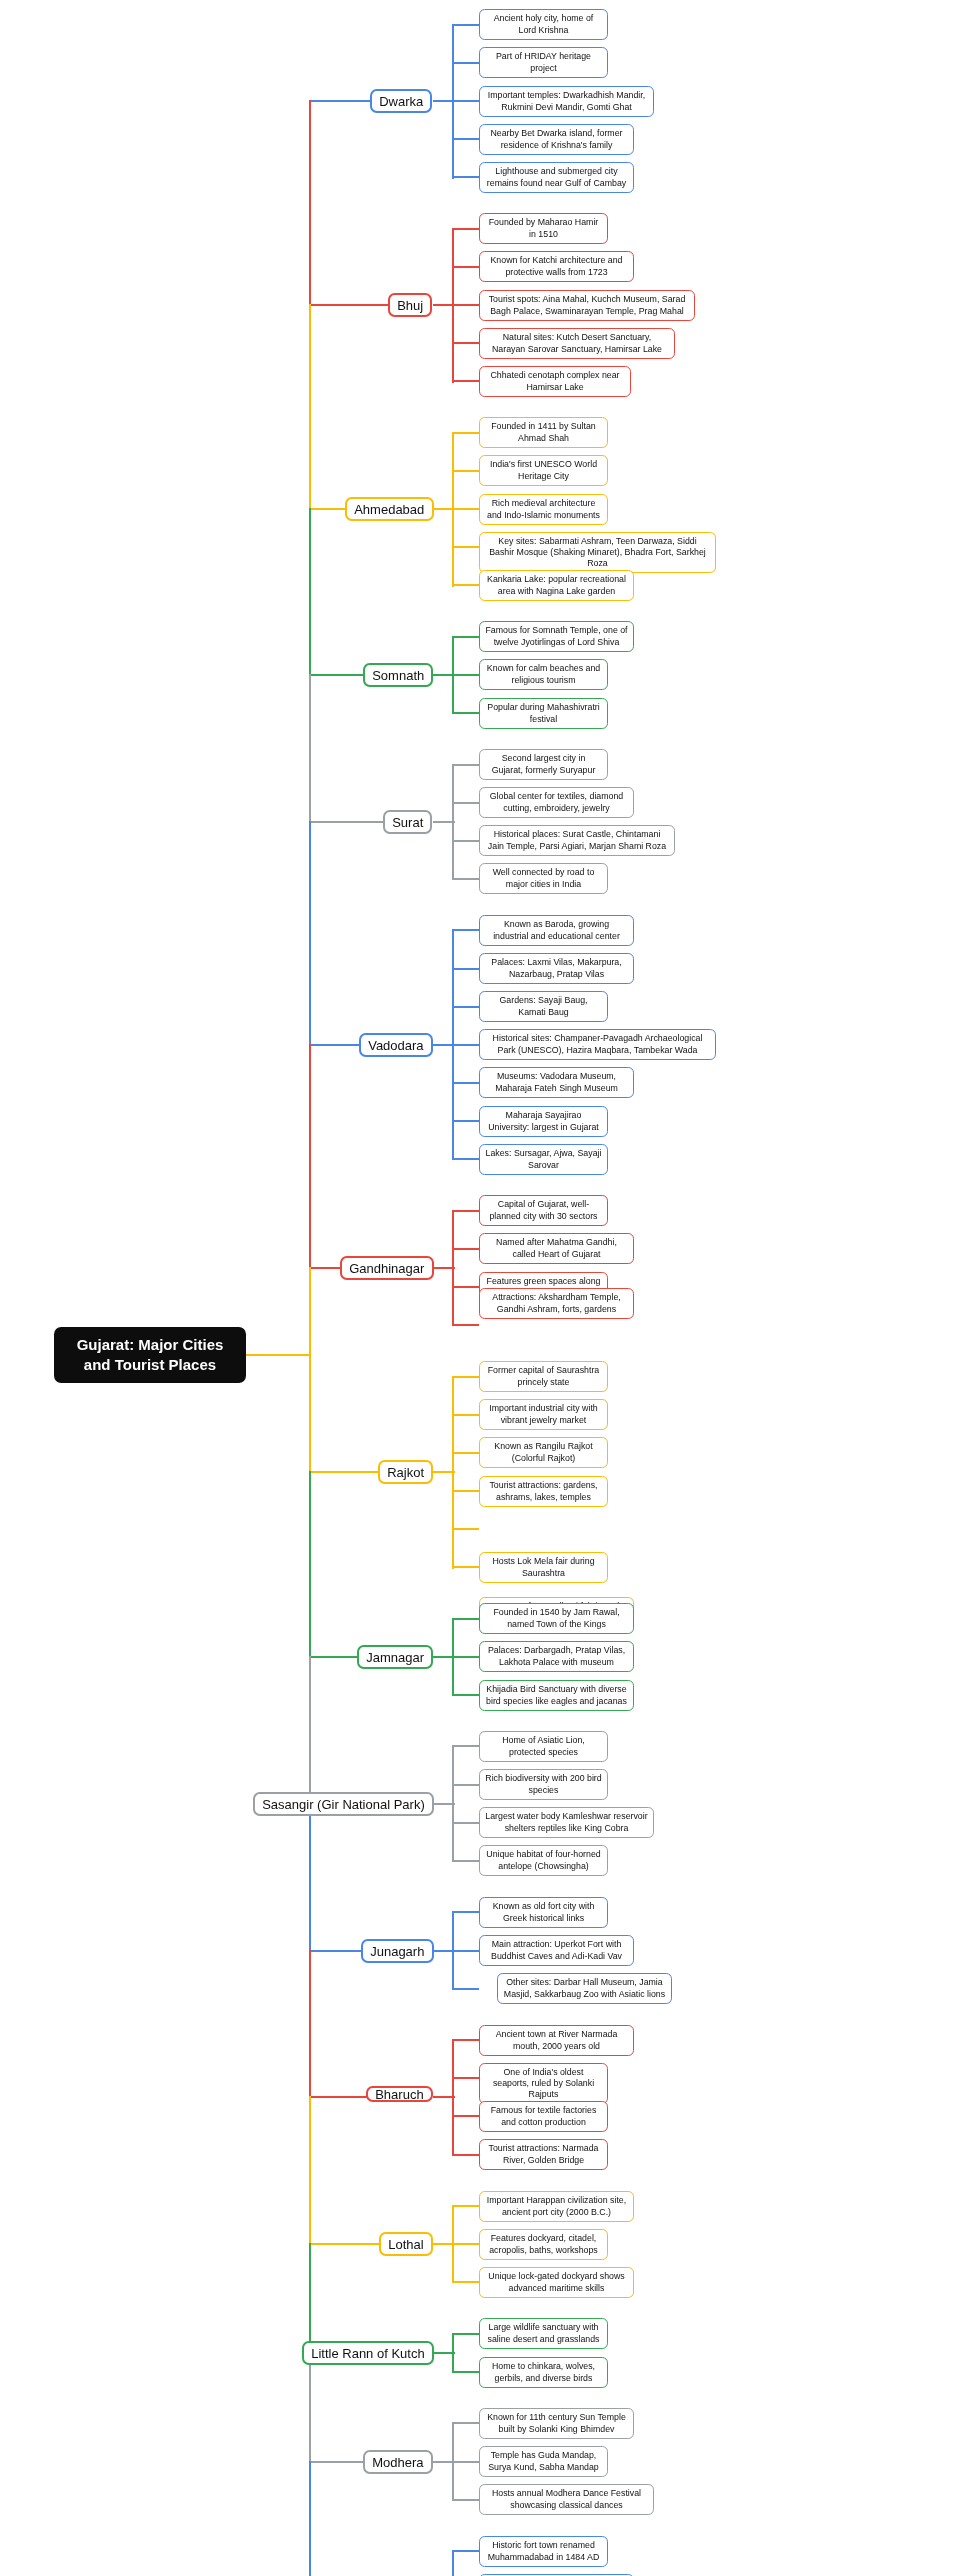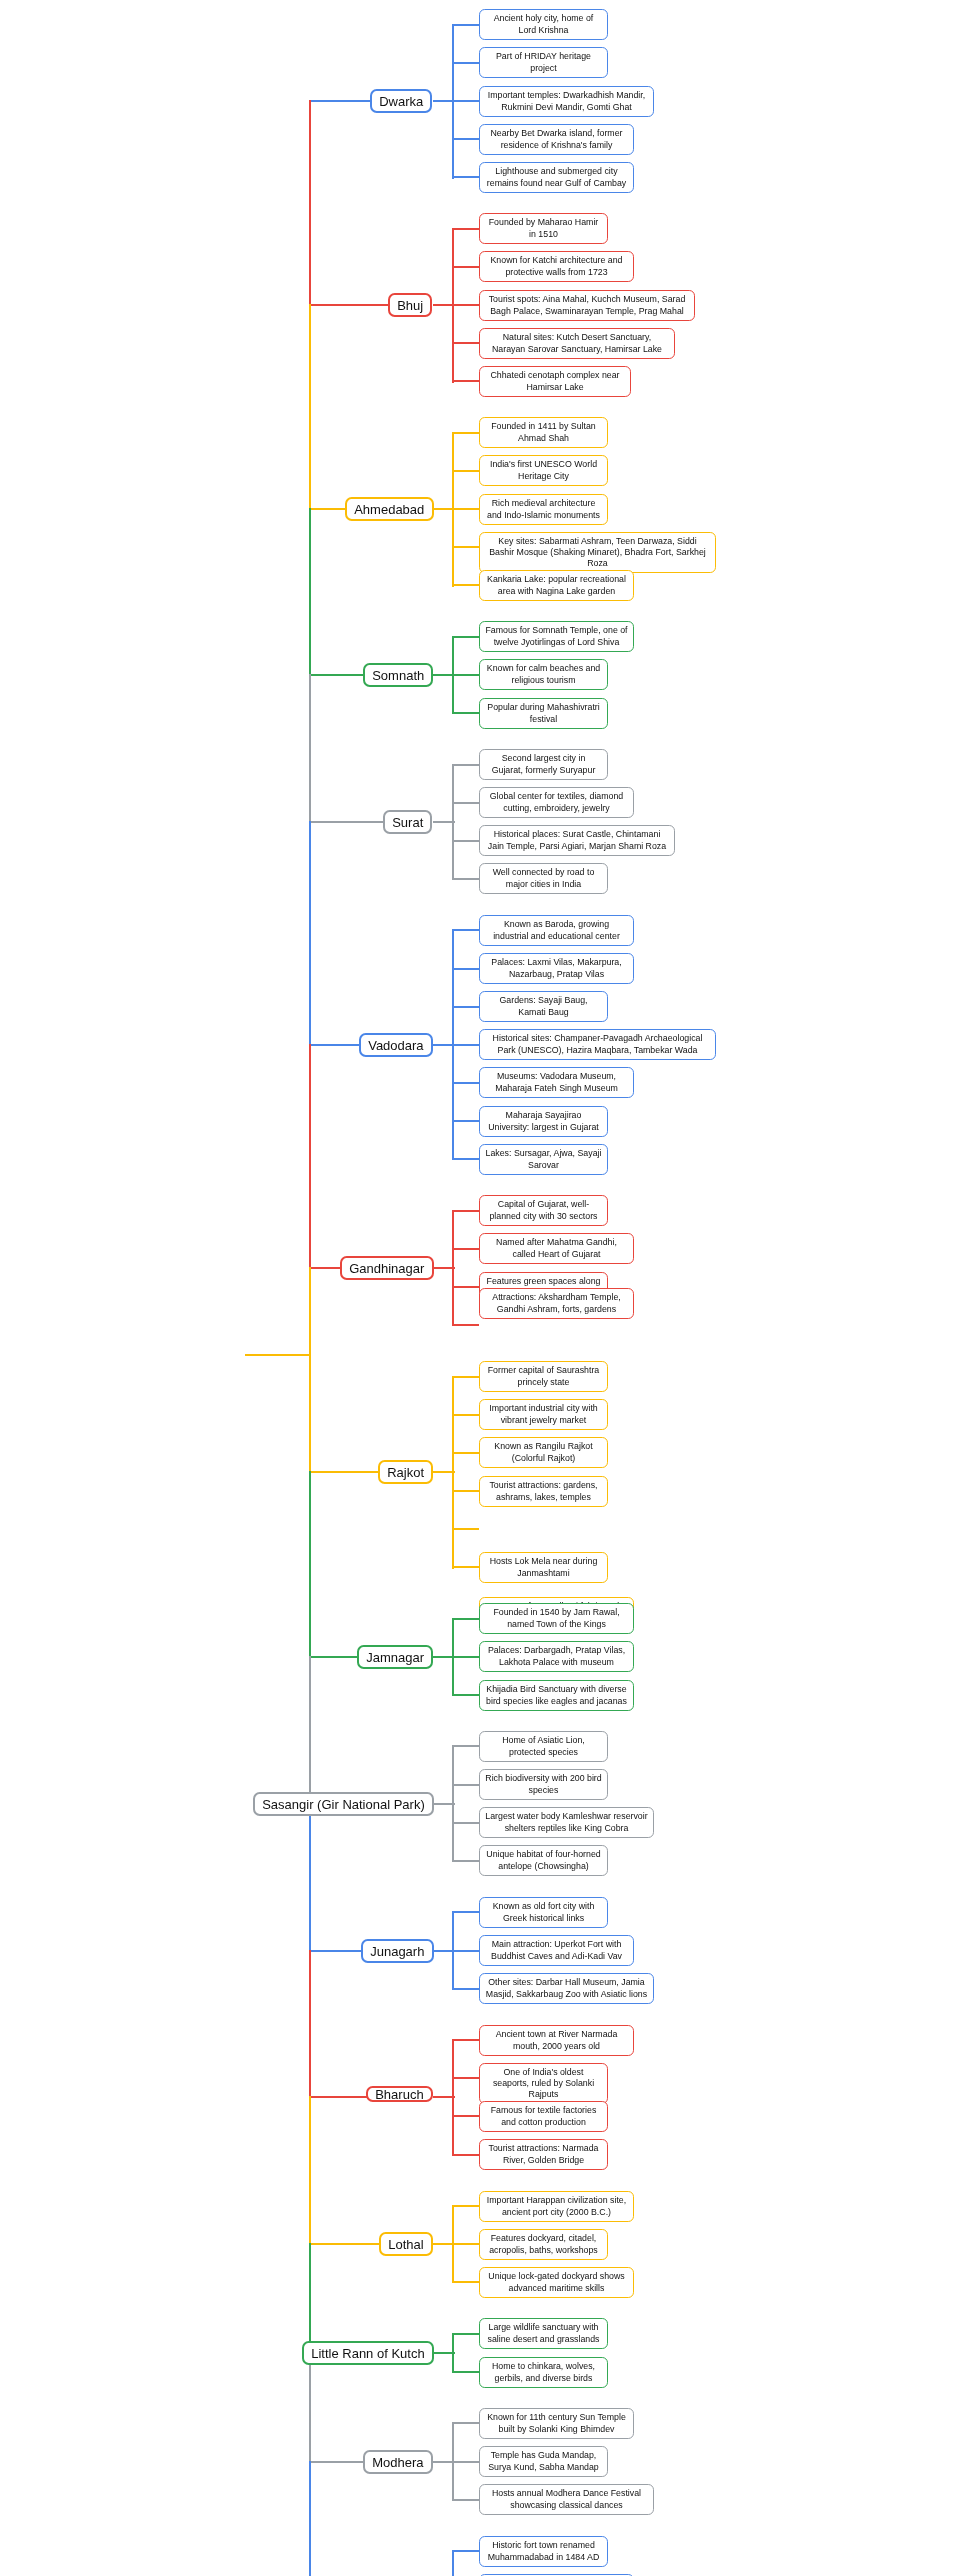--- a/index.html
+++ b/index.html
@@ -161,21 +161,21 @@
     <div class="leaf-node" style="border-color: rgb(251, 188, 4); left: 479px; top: 1361px; width: 129px; min-height: 31px;">Former capital of Saurashtra princely state</div>
     <div class="conn" style="left: 452px; top: 1376px; width: 27px; height: 2.1px; background: rgb(251, 188, 4);"></div>
     <div class="leaf-node" style="border-color: rgb(251, 188, 4); left: 479px; top: 1399px; width: 129px; min-height: 31px;">Important industrial city with vibrant jewelry market</div>
     <div class="conn" style="left: 452px; top: 1414px; width: 27px; height: 2.1px; background: rgb(251, 188, 4);"></div>
     <div class="leaf-node" style="border-color: rgb(251, 188, 4); left: 479px; top: 1437px; width: 129px; min-height: 31px;">Known as Rangilu Rajkot (Colorful Rajkot)</div>
     <div class="conn" style="left: 452px; top: 1452px; width: 27px; height: 2.1px; background: rgb(251, 188, 4);"></div>
     <div class="leaf-node" style="border-color: rgb(251, 188, 4); left: 479px; top: 1476px; width: 129px; min-height: 31px;">Tourist attractions: gardens, ashrams, lakes, temples</div>
     <div class="conn" style="left: 452px; top: 1490px; width: 27px; height: 2.1px; background: rgb(251, 188, 4);"></div>
     <div class="leaf-node" style="border-color: rgb(251, 188, 4); left: 479px; top: 1597px; width: 155px; min-height: 31px;">Famous for Bandhani fabric and Navratri Garbaa Raas dance</div>
     <div class="conn" style="left: 452px; top: 1528px; width: 27px; height: 2.1px; background: rgb(251, 188, 4);"></div>
-    <div class="leaf-node" style="border-color: rgb(251, 188, 4); left: 479px; top: 1552px; width: 129px; min-height: 31px;">Hosts Lok Mela near during Janmashtami</div>
+    <div class="leaf-node" style="border-color: rgb(251, 188, 4); left: 479px; top: 1552px; width: 129px; min-height: 31px;">Hosts Lok Mela fair during Saurashtra</div>
     <div class="conn" style="left: 452px; top: 1566px; width: 27px; height: 2.1px; background: rgb(251, 188, 4);"></div>
     <div class="conn" style="left: 452px; top: 1376px; width: 2.1px; height: 193px; background: rgb(251, 188, 4);"></div>
     <div class="conn" style="left: 433px; top: 1471px; width: 21.6px; height: 2.1px; background: rgb(251, 188, 4);"></div>
     <div class="conn" style="left: 309px; top: 1471px; width: 70px; height: 2.1px; background: rgb(251, 188, 4);"></div>
     <div class="city-node" style="border-color: rgb(52, 168, 83); height: 24px; left: 357px; top: 1645px;">Jamnagar</div>
     <div class="leaf-node" style="border-color: rgb(52, 168, 83); left: 479px; top: 1603px; width: 155px; min-height: 31px;">Founded in 1540 by Jam Rawal, named Town of the Kings</div>
     <div class="conn" style="left: 452px; top: 1618px; width: 27px; height: 2.1px; background: rgb(52, 168, 83);"></div>
     <div class="leaf-node" style="border-color: rgb(52, 168, 83); left: 479px; top: 1641px; width: 155px; min-height: 31px;">Palaces: Darbargadh, Pratap Vilas, Lakhota Palace with museum</div>
     <div class="conn" style="left: 452px; top: 1656px; width: 27px; height: 2.1px; background: rgb(52, 168, 83);"></div>
     <div class="leaf-node" style="border-color: rgb(52, 168, 83); left: 479px; top: 1680px; width: 155px; min-height: 31px;">Khijadia Bird Sanctuary with diverse bird species like eagles and jacanas</div>
@@ -193,21 +193,21 @@
     <div class="leaf-node" style="border-color: rgb(154, 160, 166); left: 479px; top: 1845px; width: 129px; min-height: 31px;">Unique habitat of four-horned antelope (Chowsingha)</div>
     <div class="conn" style="left: 452px; top: 1860px; width: 27px; height: 2.1px; background: rgb(154, 160, 166);"></div>
     <div class="conn" style="left: 452px; top: 1745px; width: 2.1px; height: 116px; background: rgb(154, 160, 166);"></div>
     <div class="conn" style="left: 433px; top: 1803px; width: 21.6px; height: 2.1px; background: rgb(154, 160, 166);"></div>
     <div class="conn" style="left: 309px; top: 1803px; height: 2.1px; background: rgb(154, 160, 166);"></div>
     <div class="city-node" style="border-color: rgb(74, 134, 232); height: 24px; left: 361px; top: 1939px;">Junagarh</div>
     <div class="leaf-node" style="border-color: rgb(74, 134, 232); left: 479px; top: 1897px; width: 129px; min-height: 31px;">Known as old fort city with Greek historical links</div>
     <div class="conn" style="left: 452px; top: 1911px; width: 27px; height: 2.1px; background: rgb(74, 134, 232);"></div>
     <div class="leaf-node" style="border-color: rgb(74, 134, 232); left: 479px; top: 1935px; width: 155px; min-height: 31px;">Main attraction: Uperkot Fort with Buddhist Caves and Adi-Kadi Vav</div>
     <div class="conn" style="left: 452px; top: 1950px; width: 27px; height: 2.1px; background: rgb(74, 134, 232);"></div>
-    <div class="leaf-node" style="border-color: rgb(74, 134, 232); left: 479px; top: 1973px; width: 175px; min-height: 31px;">Other sites: Darbar Hall Museum, Jamia Masjid, Sakkarbaug Zoo with Asiatic lions</div>
+    <div class="leaf-node" style="border-color: rgb(74, 134, 232); left: 497px; top: 1973px; width: 175px; min-height: 31px;">Other sites: Darbar Hall Museum, Jamia Masjid, Sakkarbaug Zoo with Asiatic lions</div>
     <div class="conn" style="left: 452px; top: 1988px; width: 27px; height: 2.1px; background: rgb(74, 134, 232);"></div>
     <div class="conn" style="left: 452px; top: 1911px; width: 2.1px; height: 78px; background: rgb(74, 134, 232);"></div>
     <div class="conn" style="left: 433px; top: 1950px; width: 21.6px; height: 2.1px; background: rgb(74, 134, 232);"></div>
     <div class="conn" style="left: 309px; top: 1950px; width: 53px; height: 2.1px; background: rgb(74, 134, 232);"></div>
     <div class="city-node" style="border-color: rgb(232, 69, 60); height: 16px; left: 366px; top: 2086px;">Bharuch</div>
     <div class="leaf-node" style="border-color: rgb(232, 69, 60); left: 479px; top: 2025px; width: 155px; min-height: 31px;">Ancient town at River Narmada mouth, 2000 years old</div>
     <div class="conn" style="left: 452px; top: 2039px; width: 27px; height: 2.1px; background: rgb(232, 69, 60);"></div>
     <div class="leaf-node" style="border-color: rgb(232, 69, 60); left: 479px; top: 2063px; width: 129px; min-height: 31px;">One of India's oldest seaports, ruled by Solanki Rajputs</div>
     <div class="conn" style="left: 452px; top: 2077px; width: 27px; height: 2.1px; background: rgb(232, 69, 60);"></div>
     <div class="leaf-node" style="border-color: rgb(232, 69, 60); left: 479px; top: 2101px; width: 129px; min-height: 31px;">Famous for textile factories and cotton production</div>
@@ -243,20 +243,21 @@
     <div class="leaf-node" style="border-color: rgb(154, 160, 166); left: 479px; top: 2484px; width: 175px; min-height: 31px;">Hosts annual Modhera Dance Festival showcasing classical dances</div>
     <div class="conn" style="left: 452px; top: 2499px; width: 27px; height: 2.1px; background: rgb(154, 160, 166);"></div>
     <div class="conn" style="left: 452px; top: 2422px; width: 2.1px; height: 78px; background: rgb(154, 160, 166);"></div>
     <div class="conn" style="left: 433px; top: 2461px; width: 21.6px; height: 2.1px; background: rgb(154, 160, 166);"></div>
     <div class="conn" style="left: 309px; top: 2461px; width: 55px; height: 2.1px; background: rgb(154, 160, 166);"></div>
     <div class="leaf-node" style="border-color: rgb(74, 134, 232); left: 479px; top: 2536px; width: 129px; min-height: 31px;">Historic fort town renamed Muhammadabad in 1484 AD</div>
     <div class="conn" style="left: 452px; top: 2550px; width: 27px; height: 2.1px; background: rgb(74, 134, 232);"></div>
     <div class="leaf-node" style="border-color: rgb(74, 134, 232); left: 479px; top: 2574px; width: 155px; min-height: 31px;">Features bazaars, royal gardens, mosques, and silk textile production</div>
     <div class="conn" style="left: 452px; top: 2550px; width: 2.1px; height: 116px; background: rgb(74, 134, 232);"></div>
     <div class="conn" style="left: 309px; top: 2607px; height: 2.1px; background: rgb(74, 134, 232);"></div>
+    <div class="root-node" style="width: 192px; height: 56px; left: 54px; top: 1327px; background: rgb(13, 13, 13); color: rgb(255, 255, 255);">Gujarat: Major Cities and Tourist Places</div>
     <div class="conn" style="left: 245px; top: 1354px; width: 66px; height: 2.1px; background: rgb(251, 188, 4);"></div>
     <div class="conn" style="left: 309px; top: 100px; width: 2.1px; height: 206px; background: rgb(232, 69, 60);"></div>
     <div class="conn" style="left: 309px; top: 304px; width: 2.1px; height: 206px; background: rgb(251, 188, 4);"></div>
     <div class="conn" style="left: 309px; top: 508px; width: 2.1px; height: 168px; background: rgb(52, 168, 83);"></div>
     <div class="conn" style="left: 309px; top: 674px; width: 2.1px; height: 149px; background: rgb(154, 160, 166);"></div>
     <div class="conn" style="left: 309px; top: 821px; width: 2.1px; height: 225px; background: rgb(74, 134, 232);"></div>
     <div class="conn" style="left: 309px; top: 1044px; width: 2.1px; height: 225px; background: rgb(232, 69, 60);"></div>
     <div class="conn" style="left: 309px; top: 1267px; width: 2.1px; height: 206px; background: rgb(251, 188, 4);"></div>
     <div class="conn" style="left: 309px; top: 1471px; width: 2.1px; height: 187px; background: rgb(52, 168, 83);"></div>
     <div class="conn" style="left: 309px; top: 1656px; width: 2.1px; height: 149px; background: rgb(154, 160, 166);"></div>

